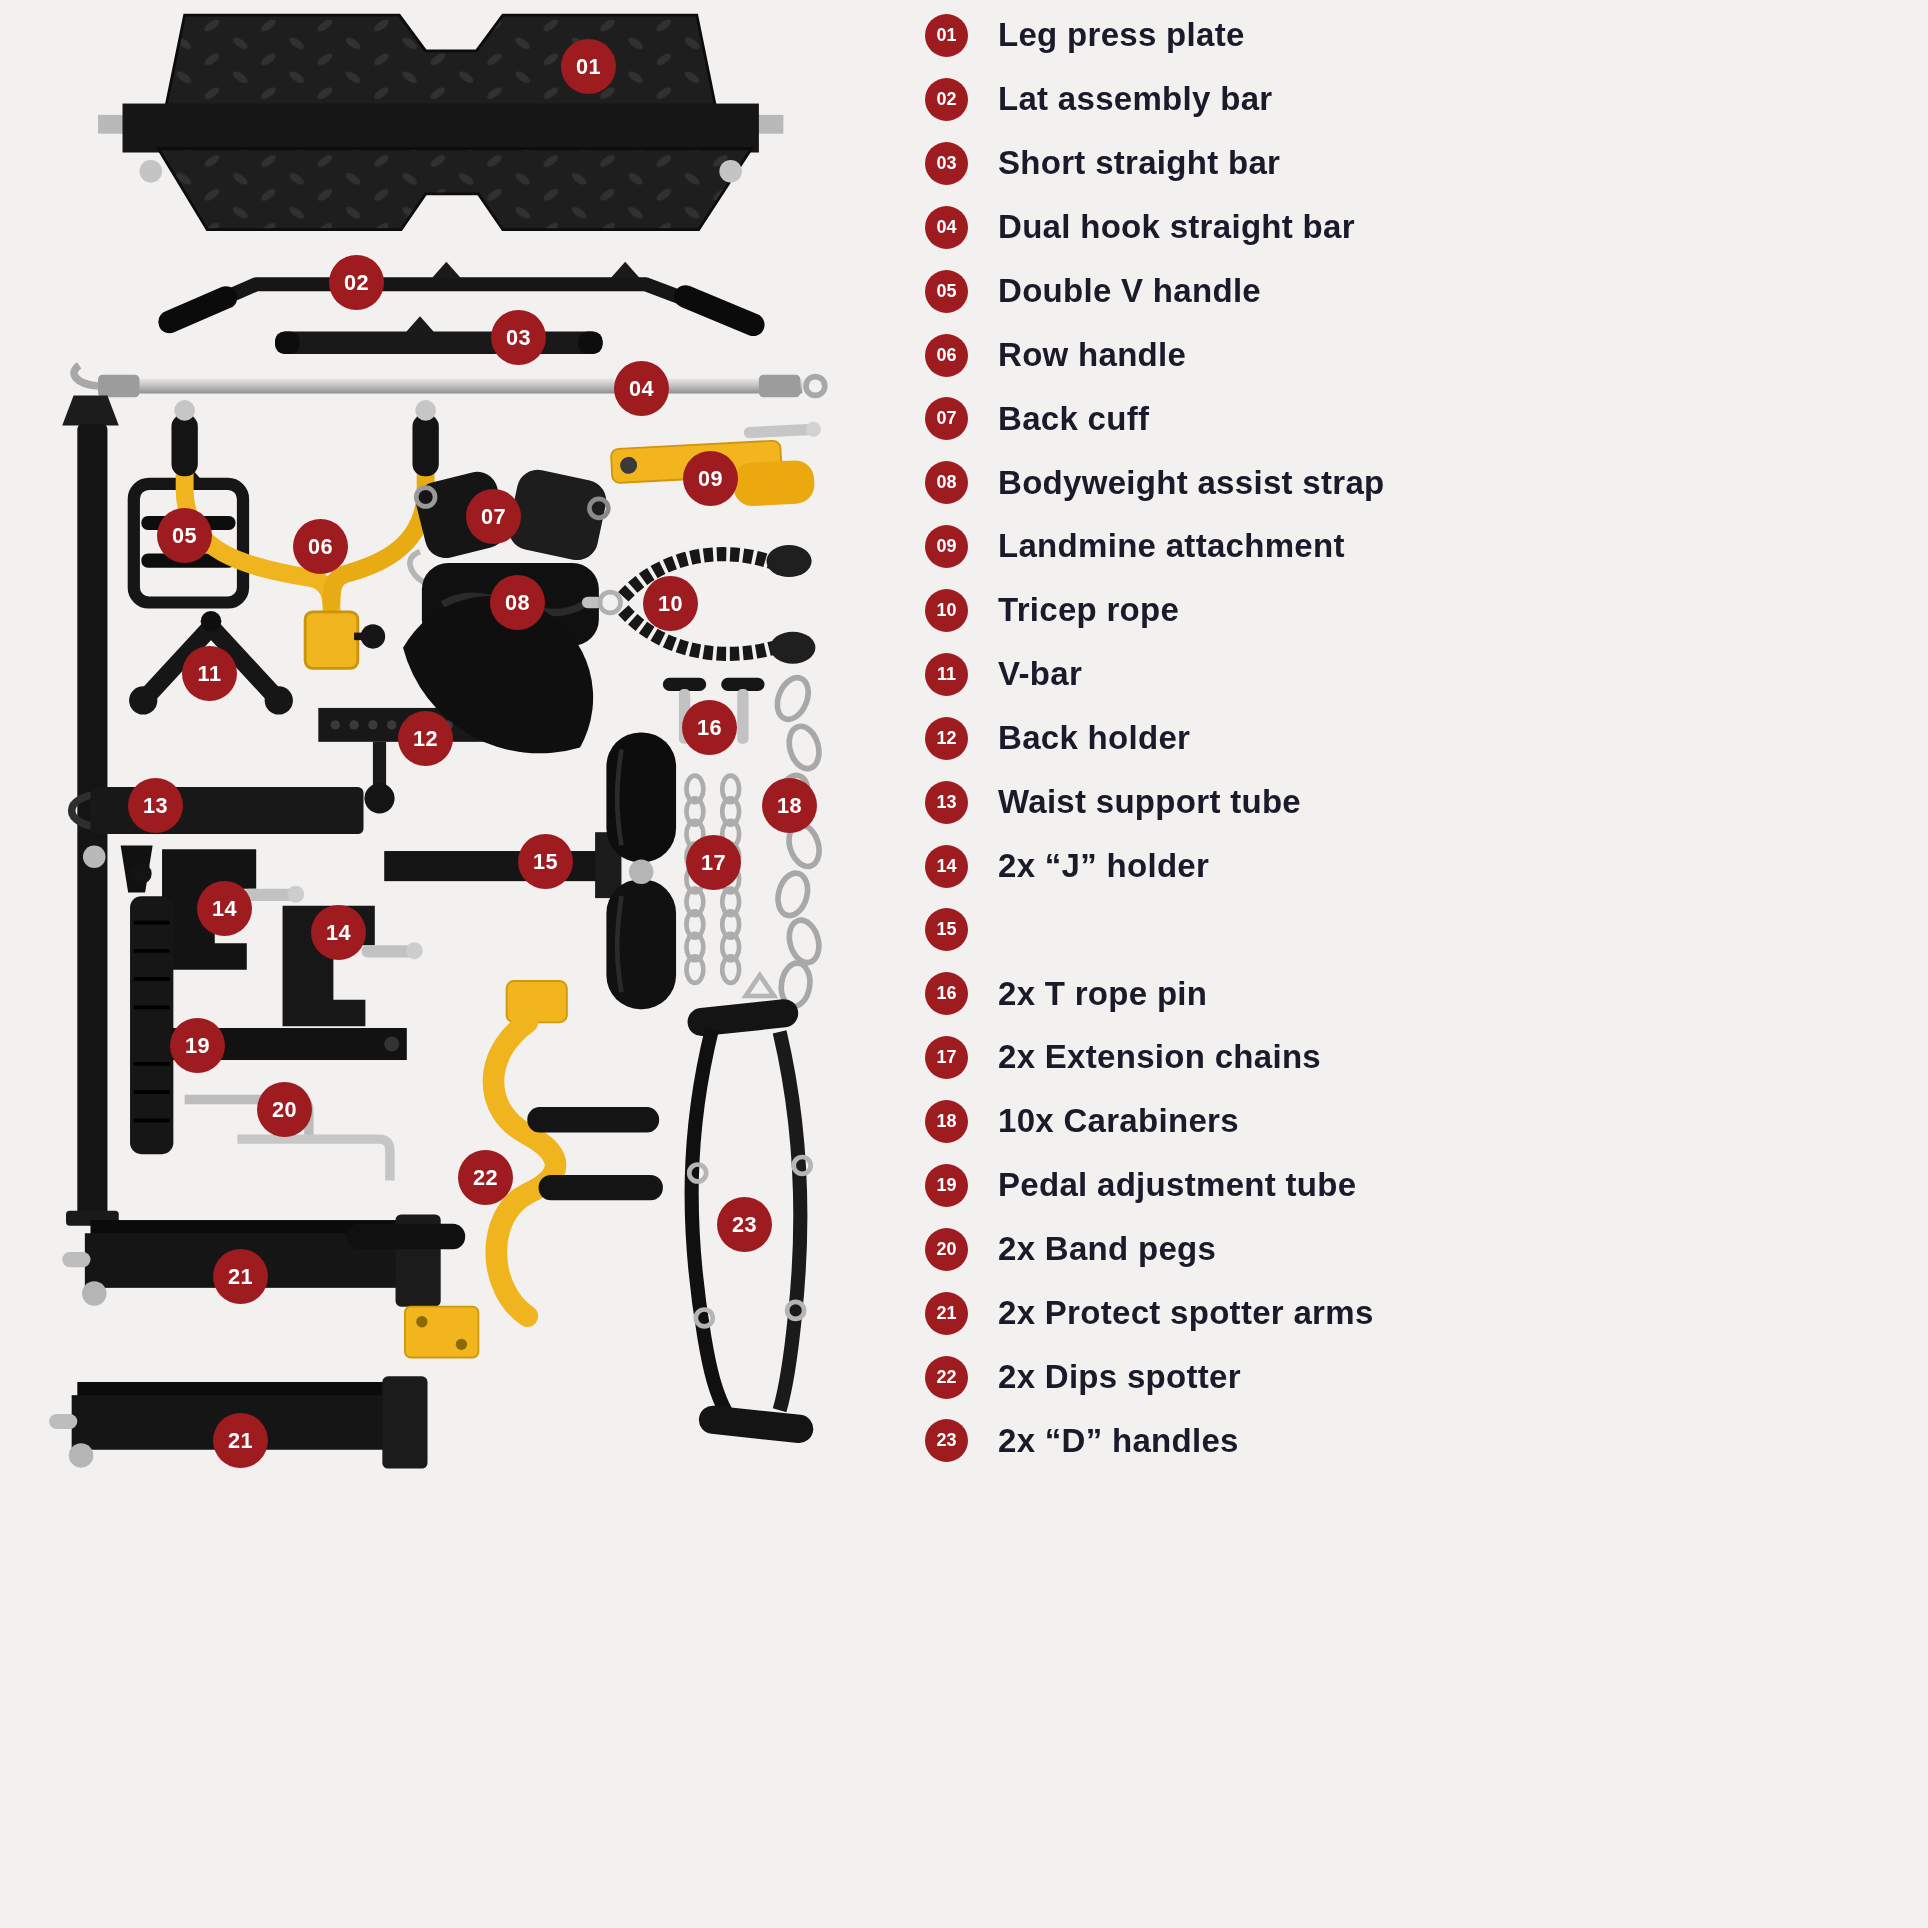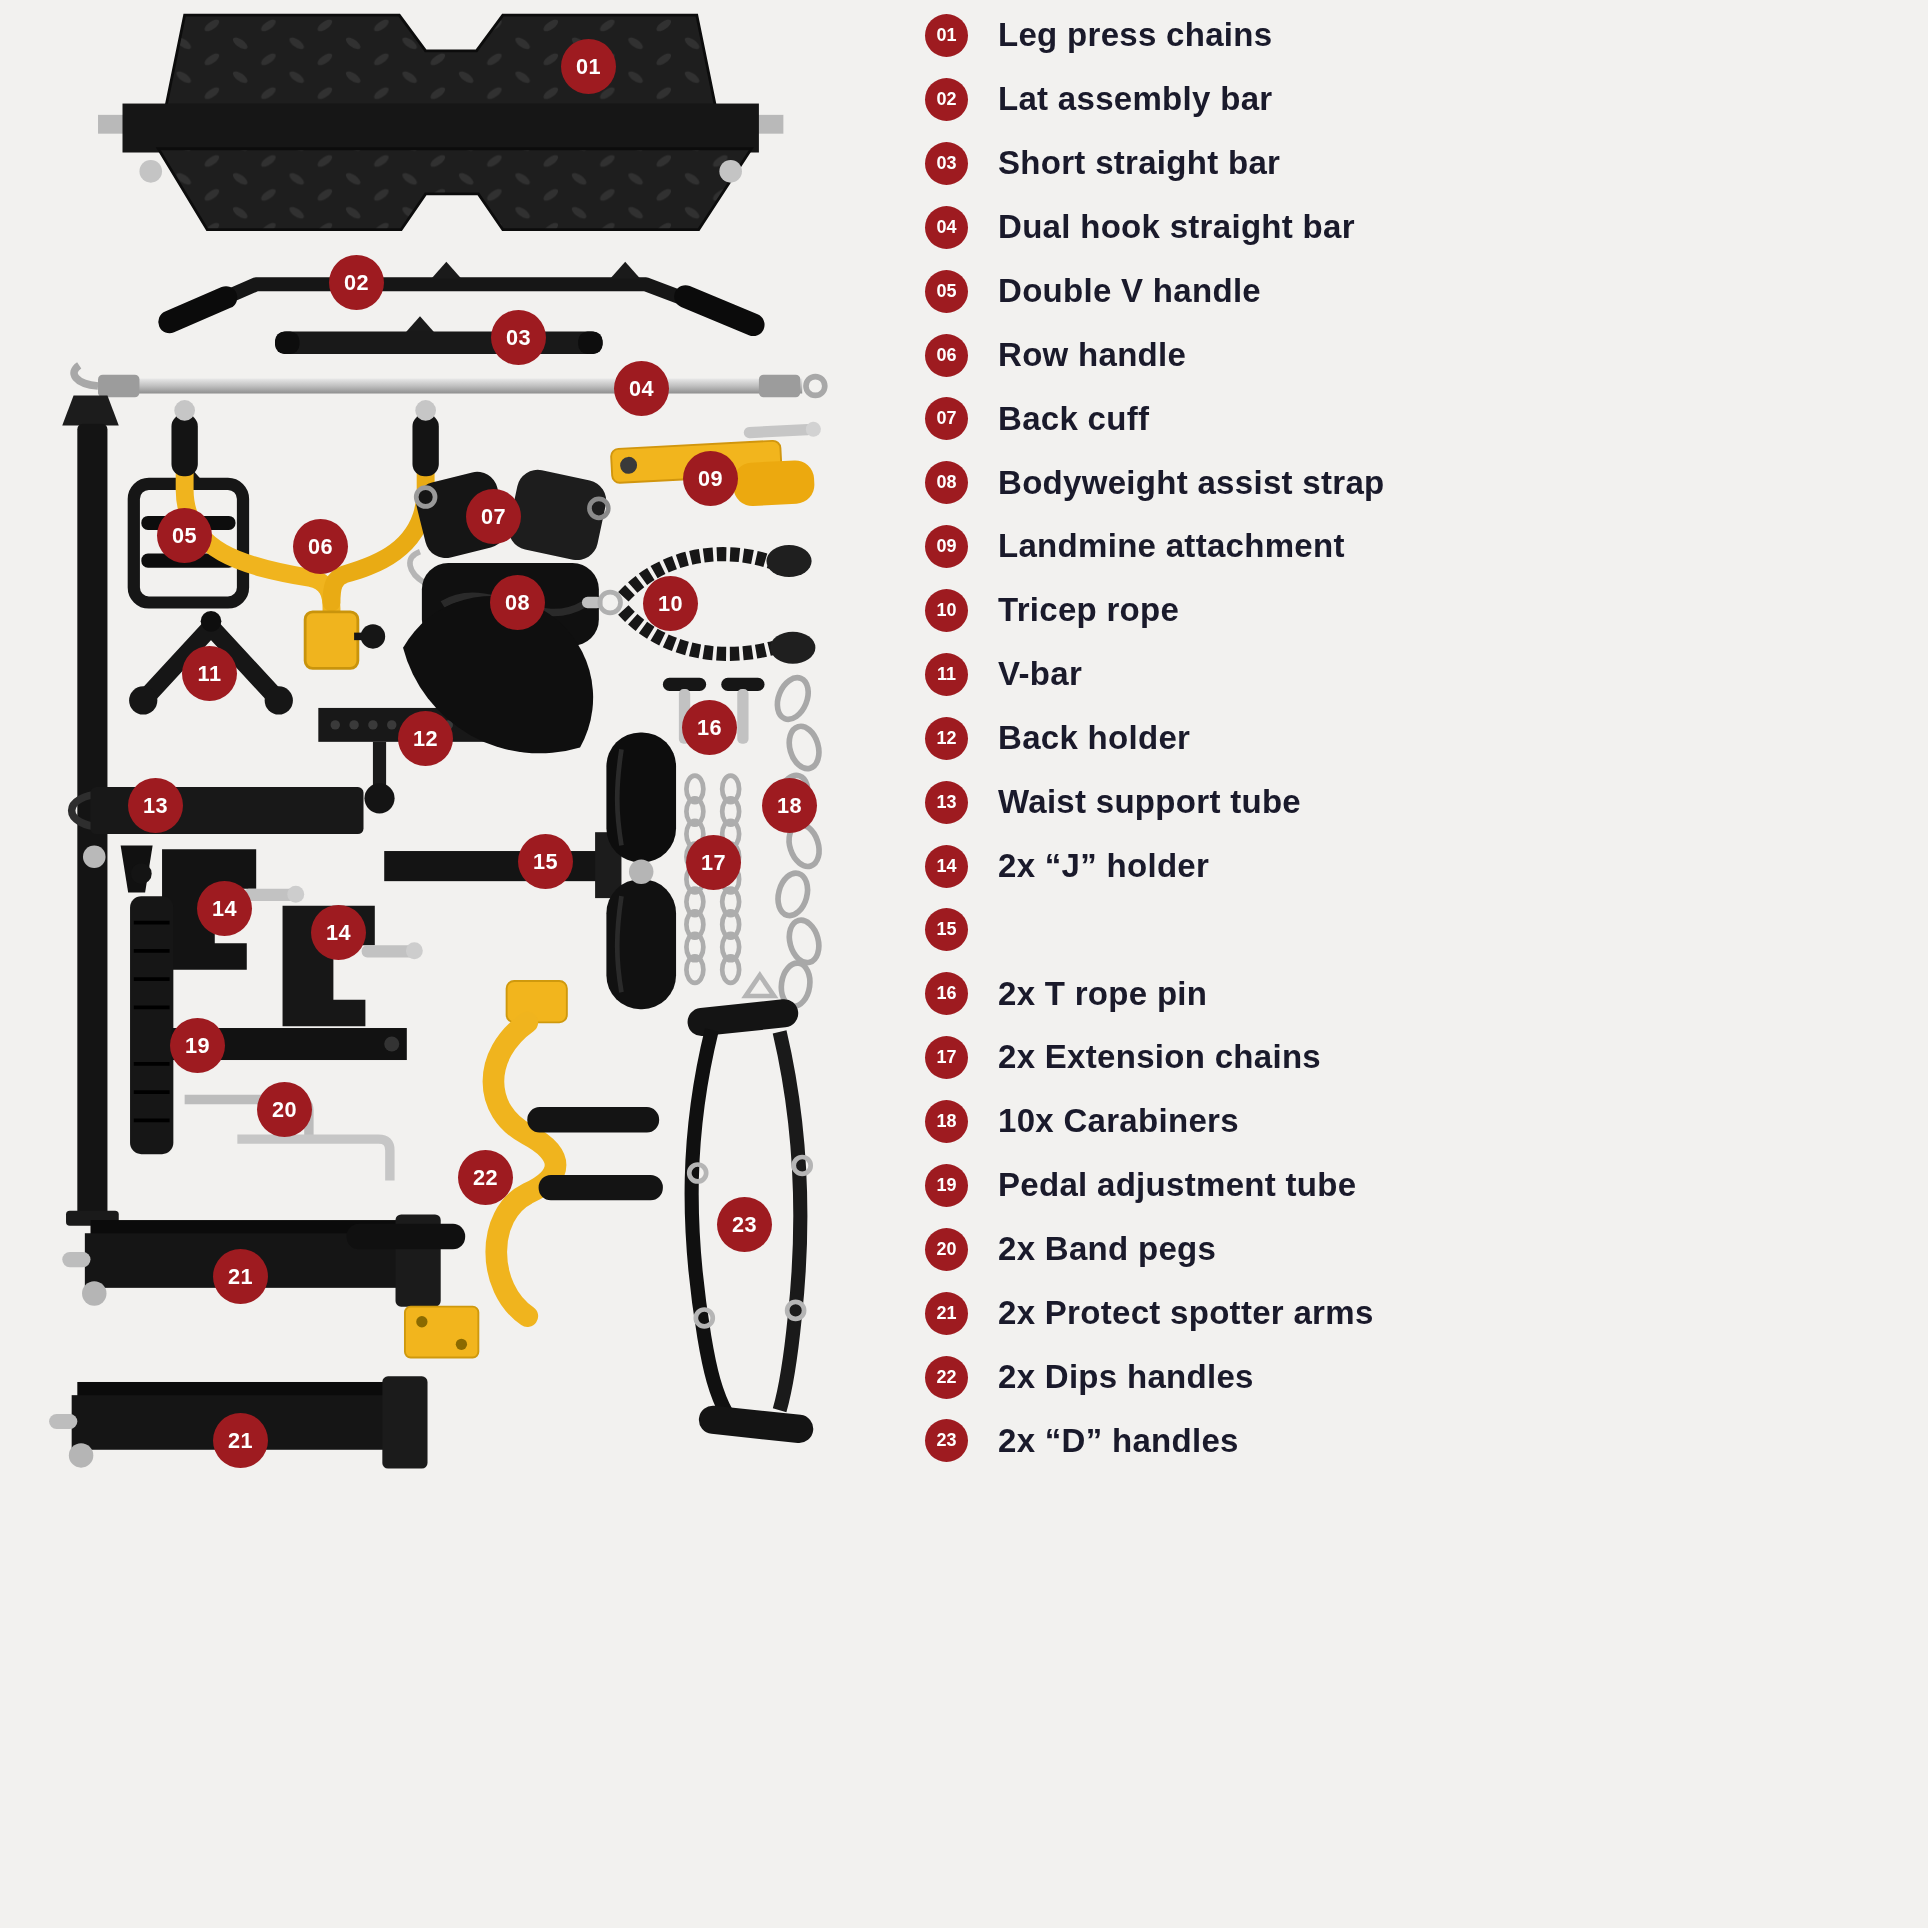--- a/index.html
+++ b/index.html
@@ -297,21 +297,21 @@
     <div class="dbadge" style="left:257px;top:1082px">20</div>
     <div class="dbadge" style="left:213px;top:1249px">21</div>
     <div class="dbadge" style="left:213px;top:1413px">21</div>
     <div class="dbadge" style="left:458px;top:1150px">22</div>
     <div class="dbadge" style="left:717px;top:1197px">23</div>
   </div>
 
   <div class="legend" id="legend">
       <div class="legend-row">
         <span class="lbadge">01</span>
-        <span class="llabel">Leg press chains</span>
+        <span class="llabel">Leg press plate</span>
       </div>
       <div class="legend-row">
         <span class="lbadge">02</span>
         <span class="llabel">Lat assembly bar</span>
       </div>
       <div class="legend-row">
         <span class="lbadge">03</span>
         <span class="llabel">Short straight bar</span>
       </div>
       <div class="legend-row">
@@ -380,21 +380,21 @@
       <div class="legend-row">
         <span class="lbadge">20</span>
         <span class="llabel">2x Band pegs</span>
       </div>
       <div class="legend-row">
         <span class="lbadge">21</span>
         <span class="llabel">2x Protect spotter arms</span>
       </div>
       <div class="legend-row">
         <span class="lbadge">22</span>
-        <span class="llabel">2x Dips handles</span>
+        <span class="llabel">2x Dips spotter</span>
       </div>
       <div class="legend-row">
         <span class="lbadge">23</span>
         <span class="llabel">2x “D” handles</span>
       </div>
     </div>
 </div>
 
 
 </body></html>

